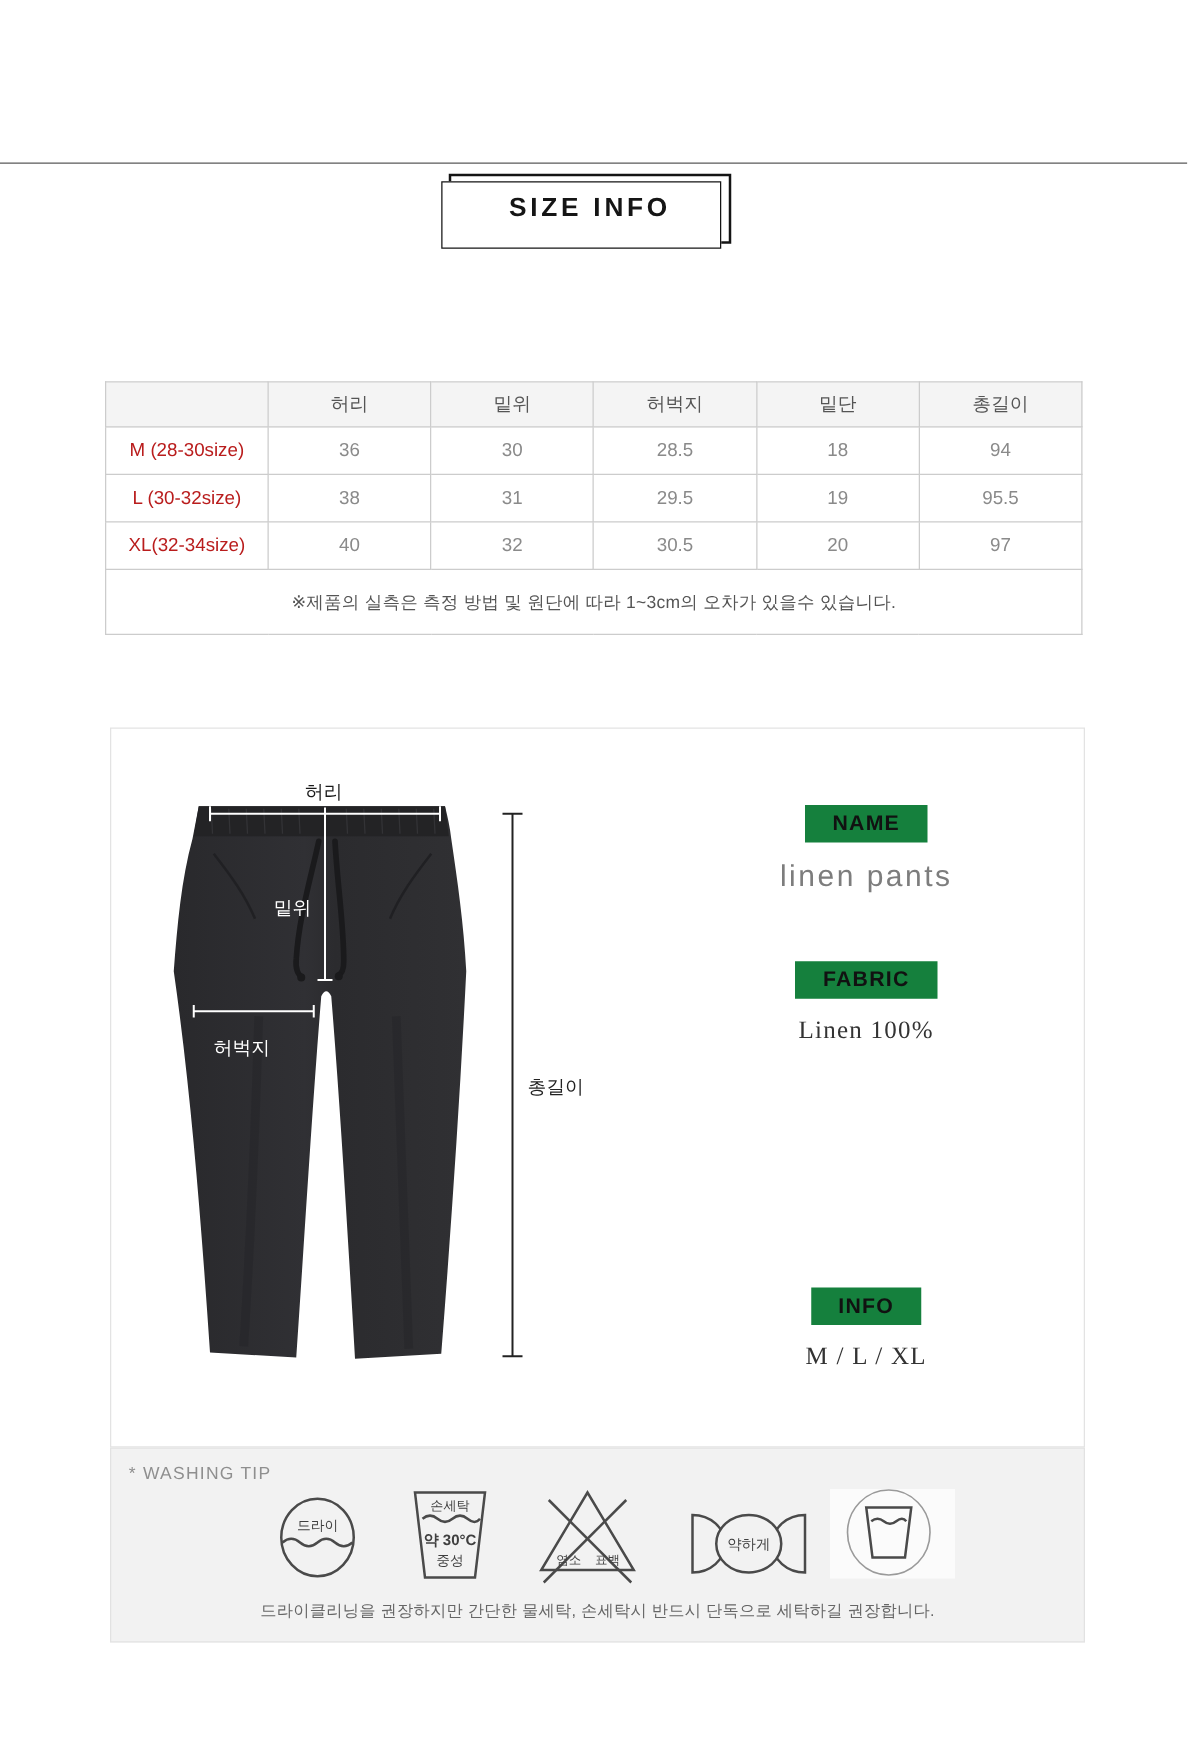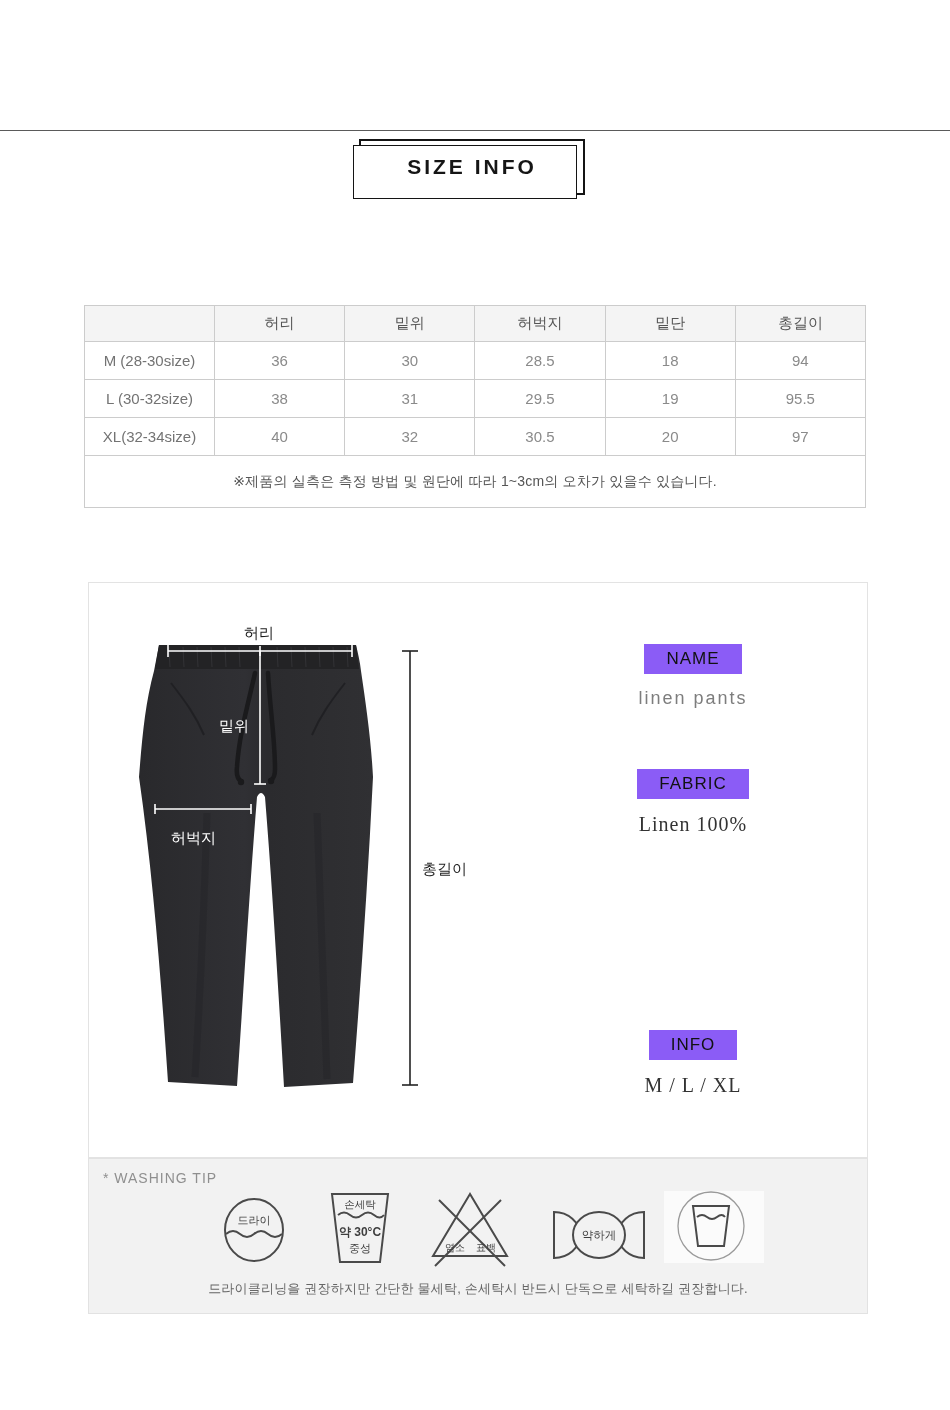--- a/index.html
+++ b/index.html
@@ -37,40 +37,40 @@
     border-collapse:collapse; table-layout:fixed; font-size:15px;
     background:#fff;
   }
   .size-table th, .size-table td {
     border:1px solid #cccccc; text-align:center; vertical-align:middle;
   }
   .size-table thead th {
     background:#f4f4f4; color:#555; font-weight:normal; height:36px;
   }
   .size-table tbody td { height:38px; color:#8a8a8a; }
-  .size-table tbody td.row-label { color:#737373; }
+  .size-table tbody td.row-label { color:#b91c1c; }
   .size-table td.note-cell {
     height:52px; color:#555; font-size:14px; letter-spacing:0.2px;text-align:center;
   }
 
   
   .product-box {
     position:absolute; left:88px; top:582px; width:780px; height:576px;
     border:1px solid #e3e3e3; background:#fff;
   }
   .pants-svg { position:absolute; left:0; top:0; }
 
   .info-panel { position:absolute; left:430px; top:0; width:348px; height:100%; }
   .info-section { position:absolute; left:0; width:100%; text-align:center; }
   .info-label {
-    display:inline-block; background:#8b5cf6; color:#111;
-    font-weight:normal; font-size:17px; letter-spacing:1px; padding:5px 22px;
+    display:inline-block; background:#15803d; color:#111;
+    font-weight:bold; font-size:17px; letter-spacing:1px; padding:5px 22px;
   }
   .info-value {
-    margin-top:14px; color:#7d7d7d; font-size:18px; letter-spacing:2px;
+    margin-top:14px; color:#7d7d7d; font-size:24px; letter-spacing:2px;
   }
   .info-value.serif {
     font-family:Liberation Serif, serif;
     color:#333; letter-spacing:1px; font-size:20px;
   }
   .info-value .vline { line-height:1.25; }
 
   
   .washing-panel {
     position:absolute; left:88px; top:1158px; width:780px; height:156px;

